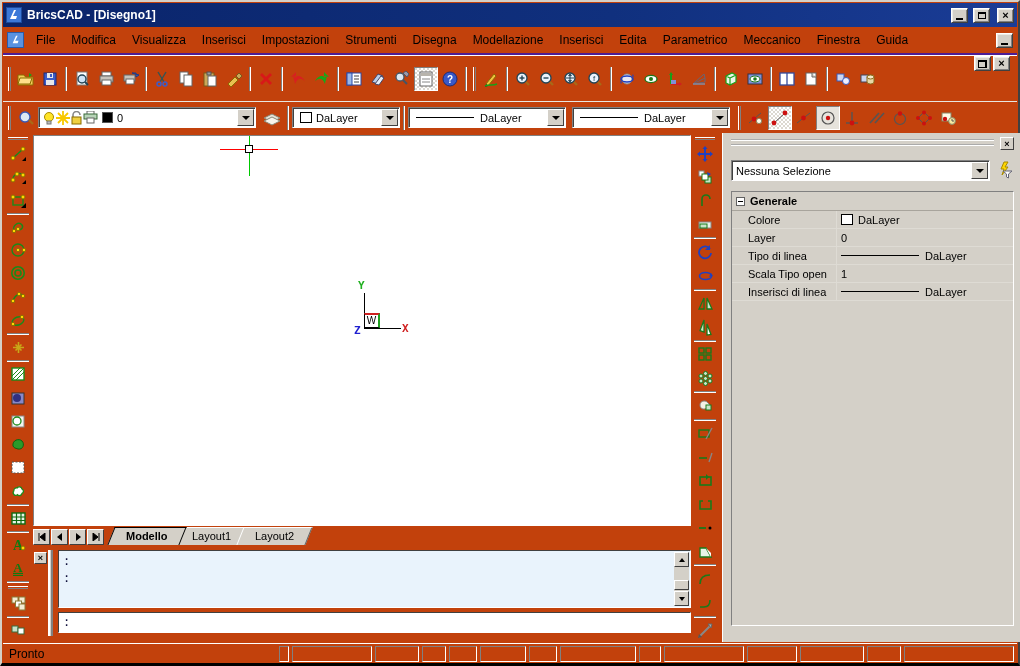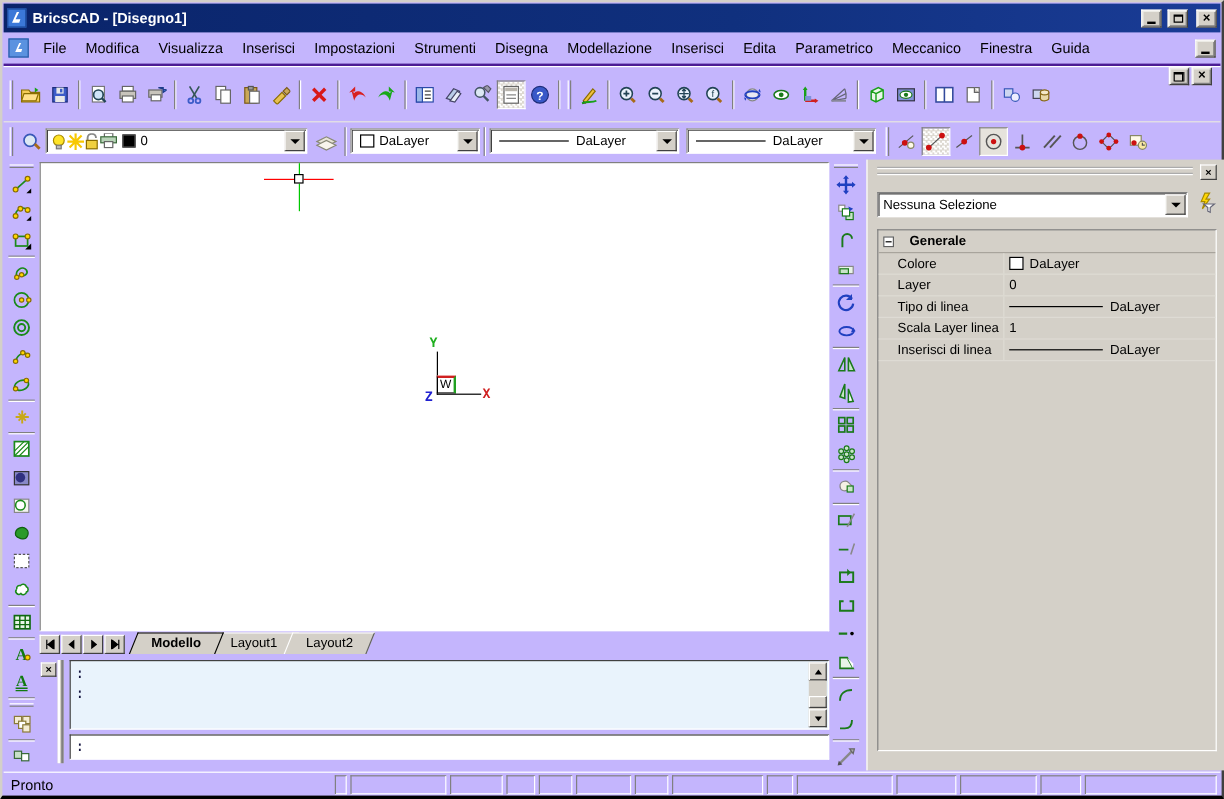--- a/index.html
+++ b/index.html
@@ -1,18 +1,18 @@
 <!DOCTYPE html>
 <html><head>
 <meta charset="utf-8">
 <style>
 *{box-sizing:border-box;margin:0;padding:0}
 html,body{width:1020px;height:666px;overflow:hidden}
 body{font-family:"Liberation Sans",sans-serif;font-size:11px;background:#d4d0c8}
-.window{position:relative;width:1020px;height:666px;background:#c4b5fd;border-left:2px solid #d4d0c8;border-top:2px solid #d4d0c8;border-right:2px solid #404040;border-bottom:3px solid #000}
+.window{position:relative;width:1020px;height:666px;background:#c2410c;border-left:2px solid #d4d0c8;border-top:2px solid #d4d0c8;border-right:2px solid #404040;border-bottom:3px solid #000}
 
 .titlebar{position:absolute;left:1px;top:1px;right:1px;height:24px;background:linear-gradient(90deg,#0a246a 0%,#10307e 60%,#1a3c96 100%);display:flex;align-items:center;color:#fff;font-weight:bold;font-size:12px;padding:0 3px;gap:5px}
 .titlebar .spacer{flex:1}
 .wbtn{width:17px;height:15px;background:#d4d0c8;border:1px solid;border-color:#fff #404040 #404040 #fff;box-shadow:inset 1px 1px 0 #ecebe5, inset -1px -1px 0 #808080;display:flex;align-items:center;justify-content:center;color:#000}
 .glyph-min{width:7px;height:2px;background:#000;margin-top:7px}
 .glyph-max{width:8px;height:7px;border:1px solid #000;border-top-width:2px}
 .glyph-close{font-size:11px;font-weight:bold;line-height:1}
 .glyph-restore{position:relative;width:9px;height:8px}
 .glyph-restore:before{content:"";position:absolute;right:0;top:0;width:6px;height:5px;border:1px solid #000;border-top-width:2px}
 .glyph-restore:after{content:"";position:absolute;left:0;bottom:0;width:6px;height:5px;border:1px solid #000;border-top-width:2px;background:#d4d0c8}
@@ -76,21 +76,21 @@
 .sthumb{position:absolute;bottom:16px;width:15px;height:10px;background:#d4d0c8;border:1px solid;border-color:#fff #404040 #404040 #fff}
 .cmdin{position:absolute;left:56px;top:610px;width:633px;height:21px;background:#fff;border:1px solid;border-color:#404040 #fff #fff #404040;font-family:"DejaVu Sans Mono",monospace;font-size:12px;color:#10103c;padding:2px 4px}
 
 .rpanel{position:absolute;left:720px;top:131px;width:298px;bottom:21px;background:#d4d0c8;border-left:1px solid #fff;padding:4px 6px 0 8px}
 .ptop{position:relative;height:16px}
 .pgrip{position:absolute;left:0;right:20px;top:2px;height:7px;border-top:2px groove #fff;border-bottom:2px groove #fff}
 .pclose{position:absolute;right:0;top:0;width:14px;height:13px;background:#d4d0c8;border:1px solid;border-color:#fff #404040 #404040 #fff;display:flex;align-items:center;justify-content:center;font-size:9px;font-weight:bold}
 .selrow{display:flex;align-items:center;gap:6px;margin-top:7px}
 .selcombo{flex:1;height:21px;background:#fff;border:1px solid;border-color:#808080 #fff #fff #808080;box-shadow:inset 1px 1px 0 #404040;display:flex;align-items:center;padding-left:4px;font-size:11px}
 .propgrid{margin-top:10px;border:1px solid;border-color:#808080 #fff #fff #808080;height:435px;background:#d4d0c8;font-size:11px;overflow:hidden}
-.pghead{display:flex;align-items:center;gap:13px;height:19px;padding:0 4px;font-weight:bold;border-bottom:1px solid #a8a49c}
+.pghead{display:flex;align-items:center;gap:5px;height:19px;padding:0 4px;font-weight:bold;border-bottom:1px solid #a8a49c}
 .minusbox{width:9px;height:9px;border:1px solid #606060;background:#fff;position:relative}
 .minusbox:after{content:"";position:absolute;left:1px;right:1px;top:3px;height:1px;background:#000}
 .prow{display:flex;height:18px;align-items:center;border-bottom:1px solid #dedbd4}
 .plabel{width:104px;padding-left:16px;color:#000;white-space:nowrap}
 .pval{flex:1;display:flex;align-items:center;color:#000;border-left:1px solid #dedbd4;padding-left:4px;height:100%}
 .pline{display:inline-block;width:78px;height:1px;background:#000;margin-right:6px}
 .pswatch{width:12px;height:11px;background:#fff;border:1px solid #000;margin-right:5px}
 
 .statusbar{position:absolute;left:1px;right:1px;bottom:0;height:20px;display:flex;align-items:center;font-size:12px;border-top:1px solid #fff;padding:0 3px;gap:3px}
 .statusbar .msg{flex:0 0 270px;padding-left:3px}
@@ -885,21 +885,21 @@
           </span>
       </div>
       <div class="prow">
         <span class="plabel">Tipo di linea</span>
         <span class="pval">
             <span class="pline"></span>
             <span>DaLayer</span>
           </span>
       </div>
       <div class="prow">
-        <span class="plabel">Scala Layer linea</span>
+        <span class="plabel">Scala Tipo open</span>
         <span class="pval">
             <span>1</span>
           </span>
       </div>
       <div class="prow">
         <span class="plabel">Inserisci di linea</span>
         <span class="pval">
             <span class="pline"></span>
             <span>DaLayer</span>
           </span>

